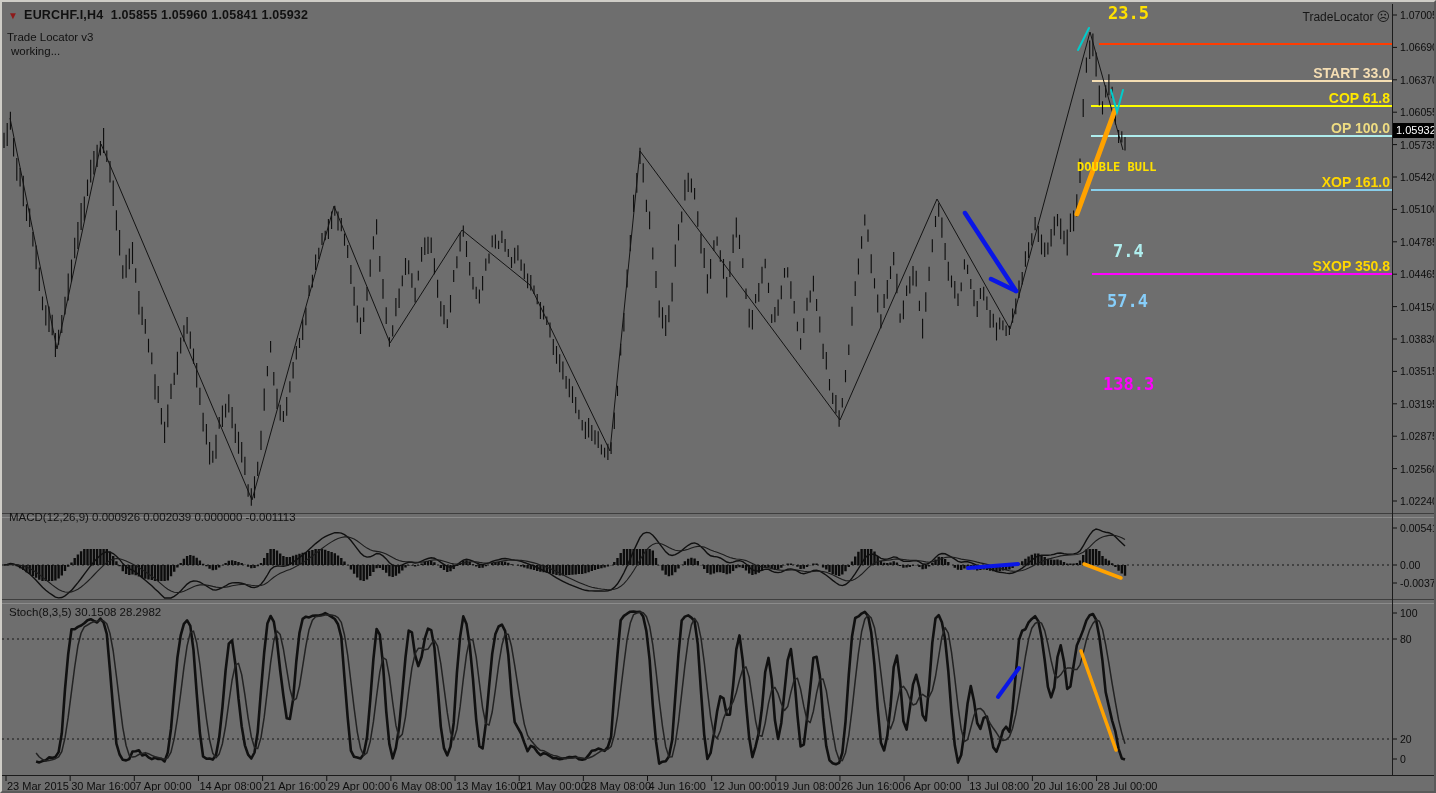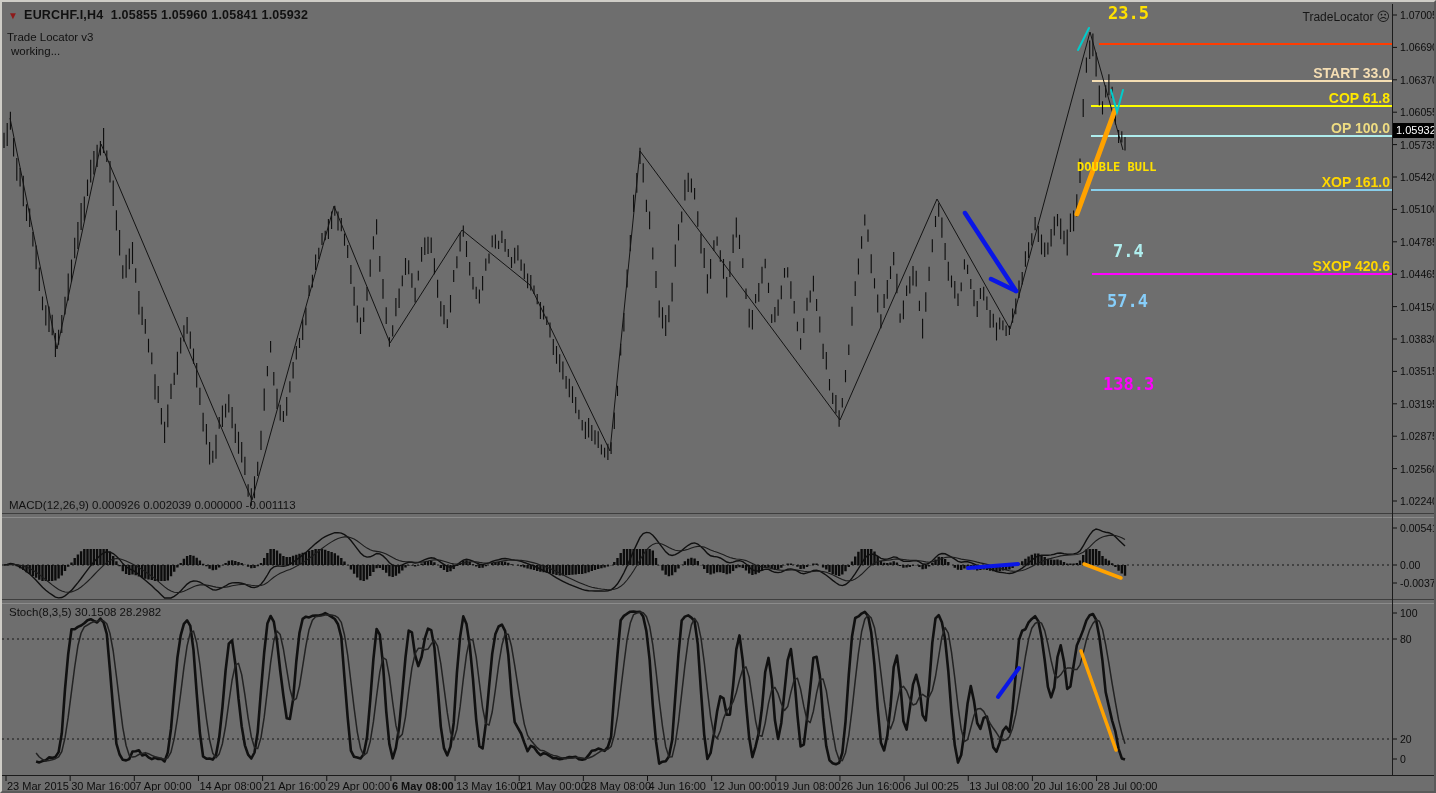--- a/index.html
+++ b/index.html
@@ -108,21 +108,21 @@
     <span class="tri">▼</span><span>EURCHF.I,H4</span>&nbsp;&nbsp;<span>1.05855 1.05960 1.05841 1.05932</span>
   </div>
 
   <div class="ea" style="left:5px;top:29px">Trade Locator v3</div>
   <div class="ea" style="left:9px;top:43px">working...</div>
 
   <div class="wm">
     <span>TradeLocator</span><span class="face">☹</span>
   </div>
 
-  <div class="ind-hdr" style="top:497px">
+  <div class="ind-hdr" style="top:509px">
     <span>MACD(12,26,9)</span>&nbsp;<span>0.000926 0.002039 0.000000 -0.001113</span>
   </div>
   <div class="ind-hdr" style="top:604px">
     <span>Stoch(8,3,5)</span>&nbsp;<span>30.1508 28.2982</span>
   </div>
 
   <div class="marker" style="top:121px">1.05932</div>
 
   <div id="y-axis-main">
       <div class="axis-lbl" style="top: 8px;">1.07005</div>
@@ -153,39 +153,39 @@
       <div class="axis-lbl" style="top: 732px;">20</div>
       <div class="axis-lbl" style="top: 752px;">0</div>
     </div>
   <div id="time-axis">
       <div class="t-lbl" style="left: 5px;">23 Mar 2015</div>
       <div class="t-lbl" style="left: 69.15px;">30 Mar 16:00</div>
       <div class="t-lbl" style="left: 133.3px;">7 Apr 00:00</div>
       <div class="t-lbl" style="left: 197.45px;">14 Apr 08:00</div>
       <div class="t-lbl" style="left: 261.6px;">21 Apr 16:00</div>
       <div class="t-lbl" style="left: 325.75px; text-align: right;">29 Apr 00:00</div>
-      <div class="t-lbl" style="left: 389.9px; font-weight: bold;">6 May 08:00</div>
+      <div class="t-lbl" style="left: 389.9px;">6 May 08:00</div>
       <div class="t-lbl" style="left: 454.05px;">13 May 16:00</div>
       <div class="t-lbl" style="left: 518.2px;">21 May 00:00</div>
       <div class="t-lbl" style="left: 582.35px;">28 May 08:00</div>
       <div class="t-lbl" style="left: 646.5px;">4 Jun 16:00</div>
       <div class="t-lbl" style="left: 710.65px;">12 Jun 00:00</div>
       <div class="t-lbl" style="left: 774.8px;">19 Jun 08:00</div>
       <div class="t-lbl" style="left: 838.95px;">26 Jun 16:00</div>
-      <div class="t-lbl" style="left: 903.1px;">6 Jul 00:25</div>
+      <div class="t-lbl" style="left: 903.1px;">6 Apr 00:00</div>
       <div class="t-lbl" style="left: 967.25px;">13 Jul 08:00</div>
       <div class="t-lbl" style="left: 1031.4px;">20 Jul 16:00</div>
       <div class="t-lbl" style="left: 1095.55px;">28 Jul 00:00</div>
     </div>
   <div id="level-labels">
       <div class="lvl-lbl" style="left: 1218px; top: 63px; color: rgb(245, 222, 179);">START 33.0</div>
       <div class="lvl-lbl" style="left: 1218px; top: 88px; color: rgb(255, 232, 0);">COP 61.8</div>
       <div class="lvl-lbl" style="left: 1218px; top: 118px; color: rgb(238, 220, 130);">OP 100.0</div>
       <div class="lvl-lbl" style="left: 1218px; top: 172px; color: rgb(255, 215, 0);">XOP 161.0</div>
-      <div class="lvl-lbl" style="left: 1218px; top: 256px; color: rgb(255, 215, 0);">SXOP 420.6</div>
+      <div class="lvl-lbl" style="left: 1218px; top: 256px; color: rgb(255, 215, 0);">SXOP 350.8</div>
     </div>
   <div id="annotations">
       <div class="anno" style="left: 1106px; top: 1px; color: rgb(255, 225, 0); font-size: 17px; text-align: right;">23.5</div>
       <div class="anno" style="left: 1056px; top: 158px; color: rgb(255, 225, 0); font-size: 12px; padding-left: 19px;">DOUBLE BULL</div>
       <div class="anno" style="left: 1111px; top: 239px; color: rgb(175, 238, 238); font-size: 17px;">7.4</div>
       <div class="anno" style="left: 1105px; top: 289px; color: rgb(135, 206, 250); font-size: 17px;">57.4</div>
       <div class="anno" style="left: 1101px; top: 372px; color: rgb(255, 0, 255); font-size: 17px;">138.3</div>
     </div>
 </div>
 

